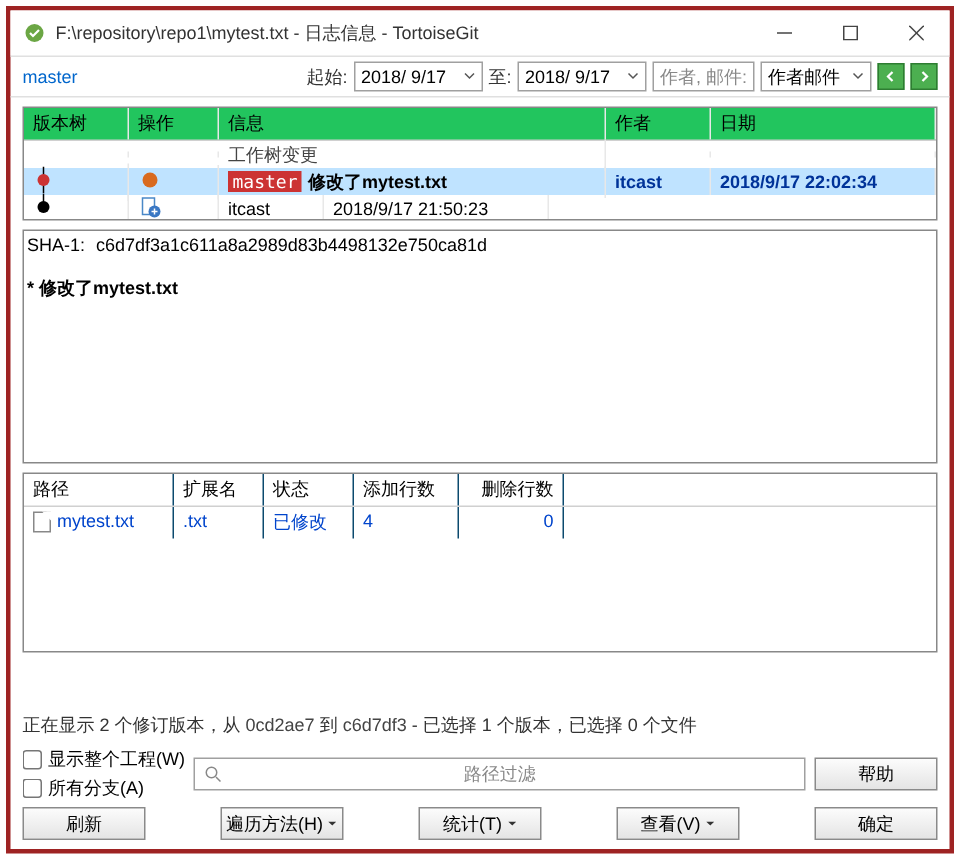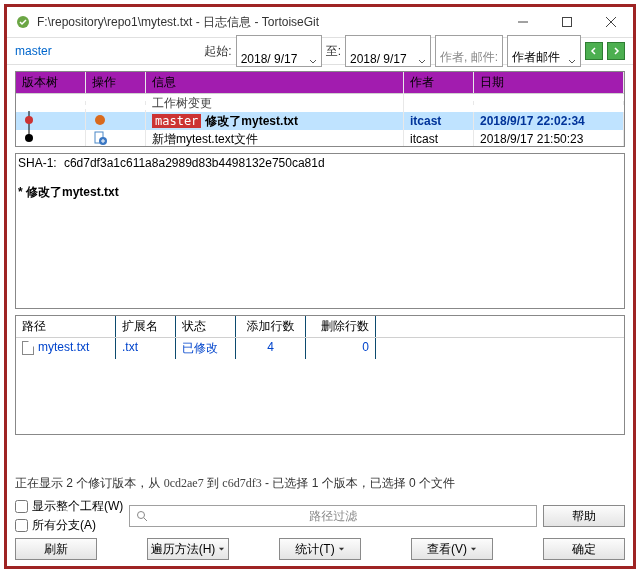--- a/index.html
+++ b/index.html
@@ -7,51 +7,51 @@
 .outer{width:636px;height:565px;border:3px solid #9e2323;position:relative;background:#fff}
 .titlebar{height:30px;display:flex;align-items:center;padding:0 0 0 8px;background:#fff}
 .titlebar .icon{width:16px;height:16px;margin-right:6px}
 .titlebar .title{flex:1;color:#333}
 .winbtns{display:flex;height:100%}
 .winbtn{width:44px;display:flex;align-items:center;justify-content:center;color:#555;cursor:pointer}
 .winbtn svg{width:10px;height:10px;stroke:#444;stroke-width:1;fill:none}
 .toolbar{height:28px;border-top:1px solid #e0e0e0;border-bottom:1px solid #e0e0e0;display:flex;align-items:center;padding:0 8px;gap:4px}
 .brand{color:#0066cc;margin-right:auto}
 .lbl{color:#333}
-.datebox,.txtbox,.selbox{border:1px solid #a0a0a0;background:#fff;height:32px;display:flex;align-items:flex-end;padding:0 4px}
+.datebox,.txtbox,.selbox{border:1px solid #a0a0a0;background:#fff;height:20px;display:flex;align-items:center;padding:0 4px}
 .datebox{width:86px;justify-content:space-between}
 .txtbox{width:68px;color:#888}
 .selbox{width:74px;justify-content:space-between}
 .chev{width:8px;height:8px}
 .sqbtn{width:18px;height:18px;border:1px solid #8a8a8a;display:flex;align-items:center;justify-content:center;background:linear-gradient(#fafafa,#e7e7e7)}
 .sqbtn.green{background:#4caf50;border-color:#2e7d32}
 .panel{margin:6px 8px;border:1px solid #888;background:#fff}
 .grid1{height:76px;overflow:hidden}
-.ghdr{display:flex;background:#a21caf;border-bottom:1px solid #d0d0d0}
+.ghdr{display:flex;background:#22c55e;border-bottom:1px solid #d0d0d0}
 .ghdr>div,.grow>div{padding:2px 6px;border-right:1px solid #e8e8e8;overflow:hidden;white-space:nowrap}
 .c-tree{width:70px}.c-op{width:60px}.c-info{flex:1}.c-auth{width:70px}.c-date{width:150px}
 .grow{display:flex;align-items:center;height:18px}
 .grow.sub{color:#444}
 .grow.sel{background:#bfe3ff}
 .grow.sel .c-date,.grow.sel .c-auth{font-weight:bold;color:#003399}
 .branch-tag{background:#cc3333;color:#fff;padding:0 3px;font-family:monospace;margin-right:4px}
 .bold{font-weight:bold}
 .opicon{width:16px;height:16px}
 .msgpanel{height:156px;padding:2px;font-family:Consolas,monospace;white-space:pre;overflow:auto}
 .grid2{height:120px}
 .g2hdr{display:flex;border-bottom:1px solid #d0d0d0}
 .g2hdr>div,.g2row>div{padding:2px 6px;border-right:1px solid #0c4a6e}
-.d-path{width:100px}.d-ext{width:60px}.d-stat{width:60px}.d-add{width:70px;text-align:center}.d-del{width:70px;text-align:right}
+.d-path{width:100px}.d-ext{width:60px}.d-stat{width:60px}.d-add{width:70px;text-align:left}.d-del{width:70px;text-align:right}
 .g2row{display:flex}
 .fileicon{display:inline-block;width:12px;height:14px;border:1px solid #888;margin-right:4px;vertical-align:middle;position:relative}
 .fileicon:before{content:"";position:absolute;right:-1px;top:-1px;border:3px solid transparent;border-right-color:#fff;border-top-color:#fff}
 .blue{color:#0044cc}
 .bottom{position:absolute;bottom:6px;left:8px;right:8px}
 .statusline{margin-bottom:6px;color:#333}
-.mono{font-family:Liberation Serif, serif;color:#444}
+.mono{font-family:Liberation Sans, sans-serif;color:#444}
 .row2{display:flex;align-items:center;gap:6px;margin-bottom:4px}
 .chk{display:flex;align-items:center;gap:4px}
 .chk input{width:13px;height:13px}
 .filterbox{flex:1;border:1px solid #a0a0a0;height:22px;display:flex;align-items:center;padding:0 4px;color:#888;justify-content:center;position:relative}
 .filterbox .mag{position:absolute;left:6px}
 .btn{min-width:82px;height:22px;border:1px solid #8a8a8a;background:linear-gradient(#fcfcfc,#e4e4e4);display:inline-flex;align-items:center;justify-content:center;cursor:pointer;gap:3px}
 .btnrow{display:flex;gap:26px;justify-content:space-between}
 .btnrow .btn{flex:0 0 auto}
 .dd{width:7px;height:7px}
 </style>
@@ -152,21 +152,20 @@
     <div class="grow">
       <div class="c-tree"><svg width="14" height="18">
             <line x1="7" y1="0" x2="7" y2="9" stroke="#000"></line>
             <circle cx="7" cy="9" r="4" fill="#000"></circle>
           </svg></div>
       <div class="c-op"><svg class="opicon" viewBox="0 0 16 16">
             <rect x="3" y="2" width="8" height="11" fill="#fff" stroke="#4a88c7"></rect>
             <circle cx="11" cy="11" r="4" fill="#3b78c4"></circle>
             <path d="M11 9v4M9 11h4" stroke="#fff"></path>
           </svg></div>
-      <div class="c-info">新增mytest.text文件</div>
       <div class="c-auth">itcast</div>
       <div class="c-date">2018/9/17 21:50:23</div>
     </div>
   </div>
 
   <div class="panel msgpanel"><span>SHA-1:</span> <span>c6d7df3a1c611a8a2989d83b4498132e750ca81d</span>
 
 <span class="bold">* 修改了mytest.txt</span></div>
 
   <div class="panel grid2">

